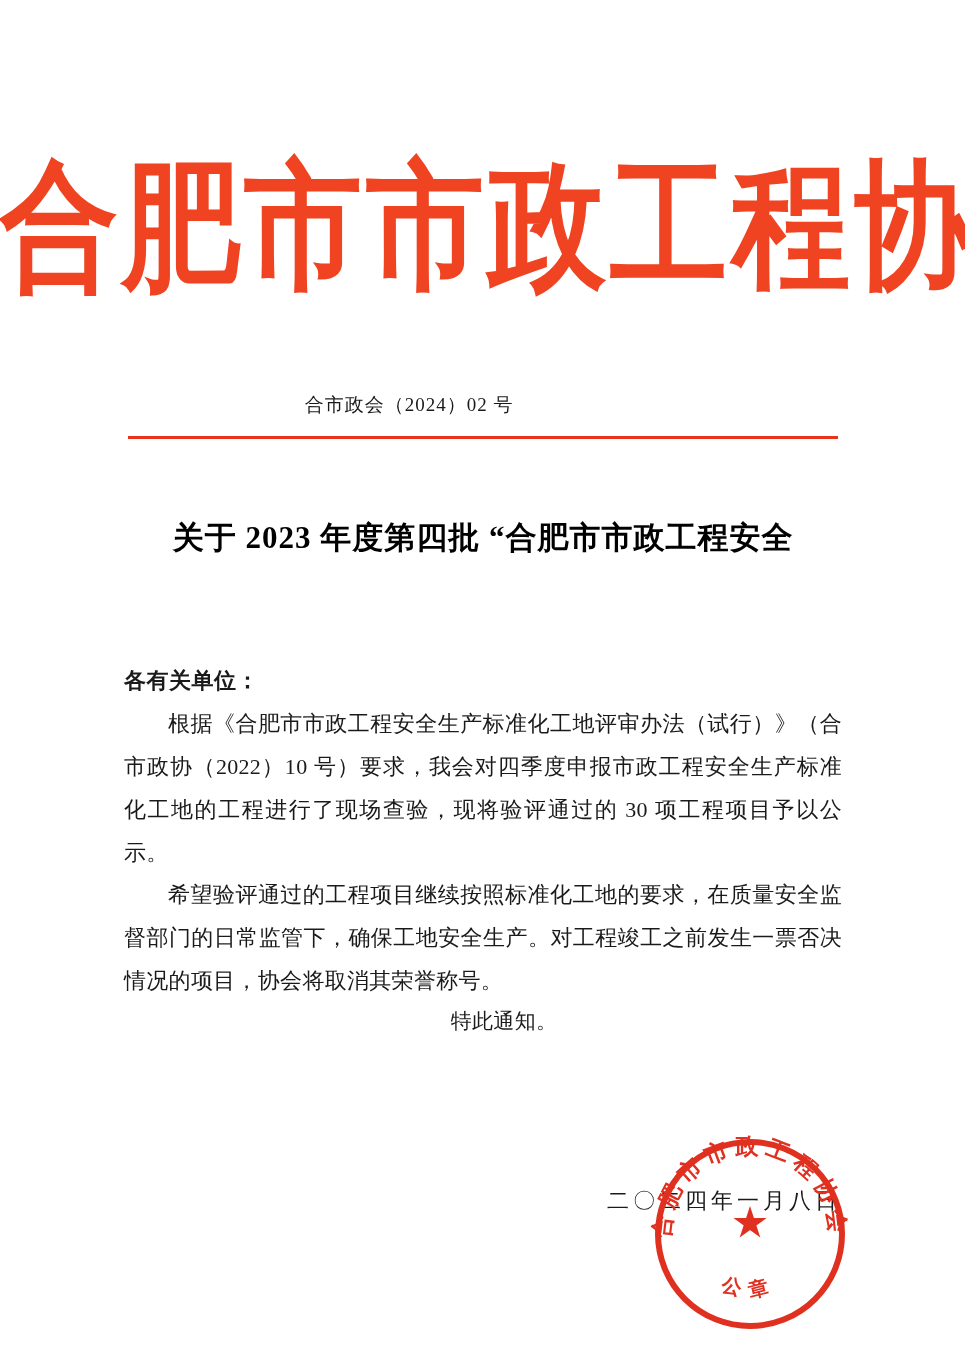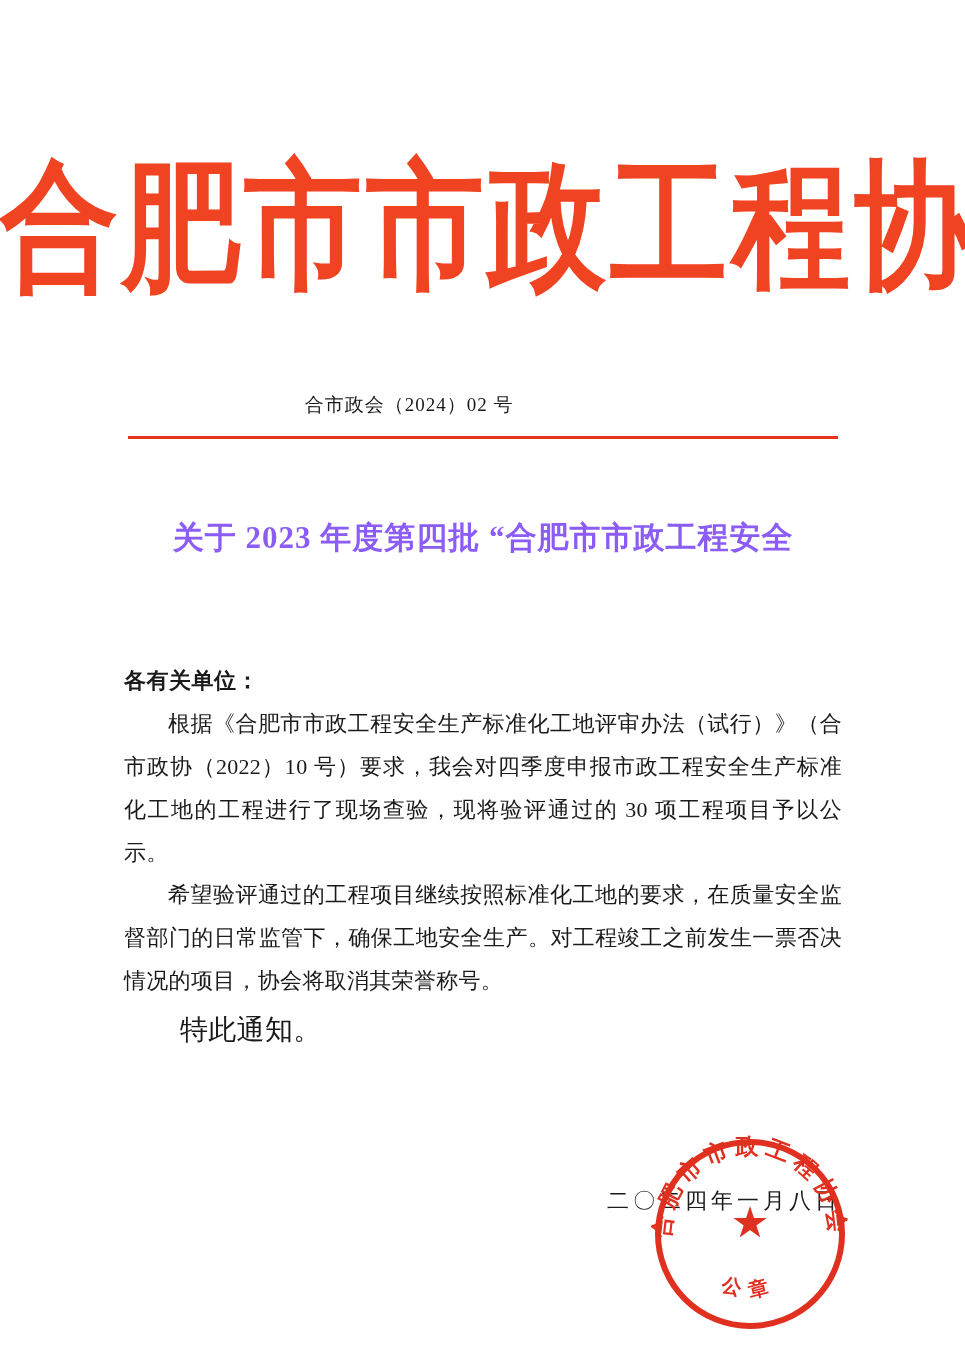--- a/index.html
+++ b/index.html
@@ -68,21 +68,21 @@
   .doc-title {
     position: absolute;
     left: 128px;
     top: 500px;
     width: 710px;
     text-align: center;
     font-size: 31px;
     font-weight: 700;
     line-height: 2.45;
     letter-spacing: 1px;
-    color: #8b5cf6;
+    color: #000000;
   }
 
   
   .body-block {
     position: absolute;
     left: 124px;
     top: 660px;
     width: 718px;
   }
   .salutation {
@@ -93,25 +93,26 @@
   }
   .para {
     font-size: 22px;
     line-height: 1.95;
     letter-spacing: 0.3px;
     text-indent: 2em;
     text-align: justify;
     text-justify: inter-ideograph;
   }
   .para-short {
-    font-size: 28px;
+    font-size: 21px;
     line-height: 1.95;
     letter-spacing: 0.3px;
     text-indent: 2em;
-    text-align: left;
+    text-align: center;
+    font-family: Liberation Mono, monospace;
   }
 
   
   .sign-date {
     position: absolute;
     right: 124px;
     top: 1186px;
     font-size: 22px;
     letter-spacing: 4px;
     white-space: nowrap;

